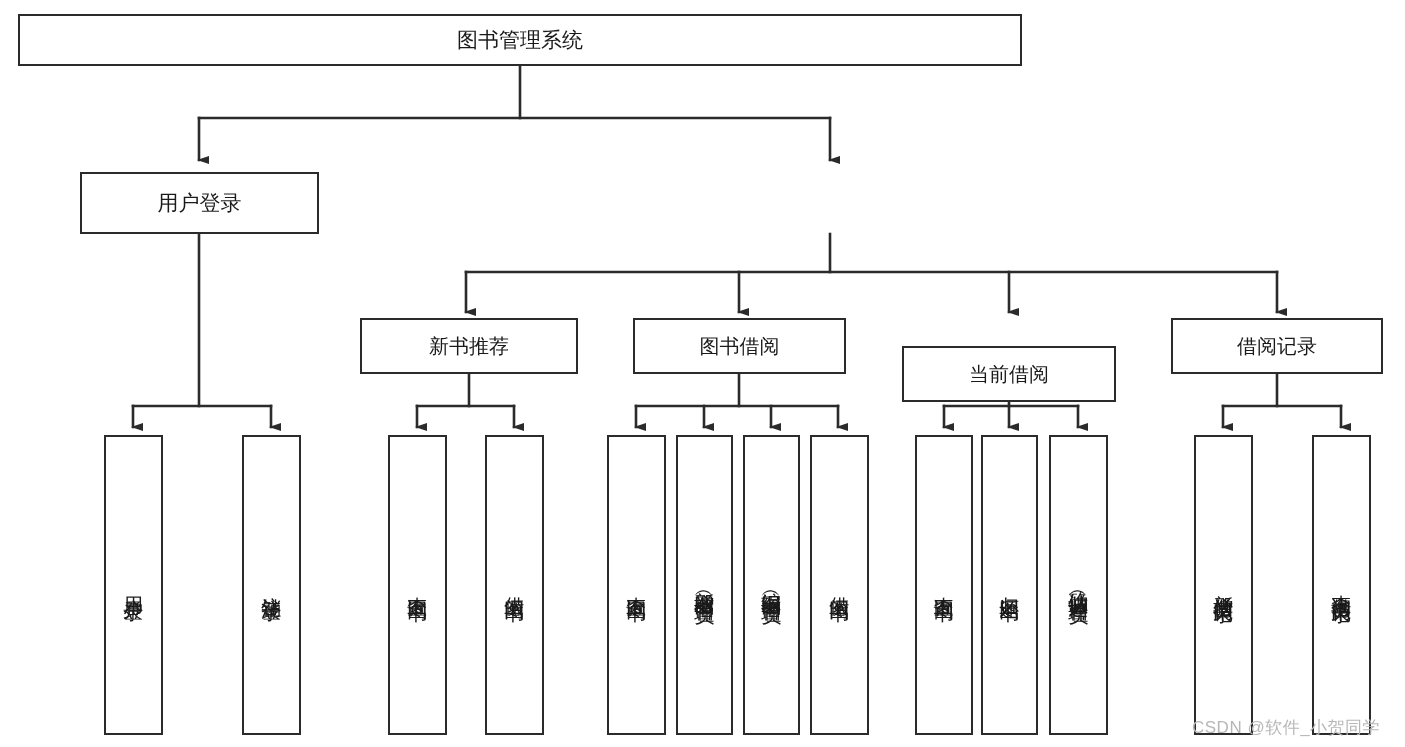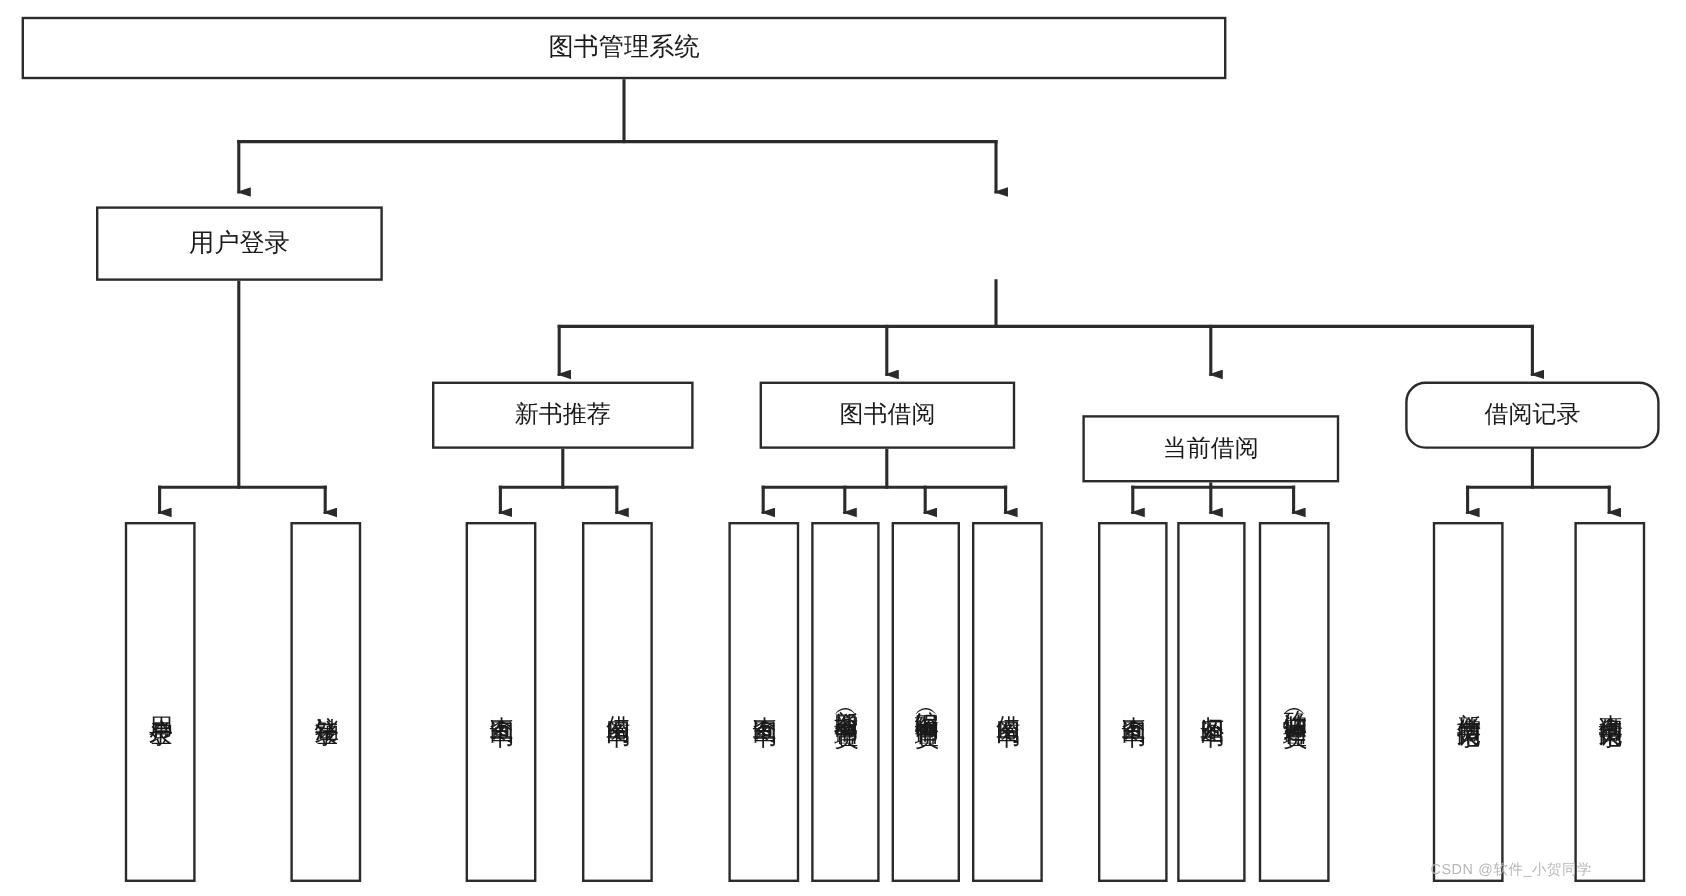--- a/index.html
+++ b/index.html
@@ -47,21 +47,21 @@
   }
   .node.leaf .label {
     writing-mode: vertical-rl;
     text-orientation: upright;
     letter-spacing: 2px;
     white-space: nowrap;
     max-height: 100%;
   }
   .watermark {
     position: absolute;
-    font-size: 12px;
+    font-size: 17px;
     color: #b7b7b7;
     white-space: nowrap;
     letter-spacing: 0.5px;
   }
 </style>
 </head>
 <body>
 
 <div id="canvas">
 
@@ -125,21 +125,21 @@
 
   <div class="node tier3" style="left:360px; top:318px; width:218px; height:56px;">
     <span class="label">新书推荐</span>
   </div>
   <div class="node tier3" style="left:633px; top:318px; width:213px; height:56px;">
     <span class="label">图书借阅</span>
   </div>
   <div class="node tier3" style="left:902px; top:318px; width:214px; height:56px;margin-top:28px;">
     <span class="label">当前借阅</span>
   </div>
-  <div class="node tier3" style="left:1171px; top:318px; width:212px; height:56px;border-radius:17px;">
+  <div class="node tier3" style="left:1171px; top:318px; width:212px; height:56px;">
     <span class="label">借阅记录</span>
   </div>
 
   <div class="node leaf" style="left:104px; top:435px; width:59px; height:300px;">
     <span class="label">用户登录</span>
   </div>
   <div class="node leaf" style="left:242px; top:435px; width:59px; height:300px;">
     <span class="label">注销登录</span>
   </div>
 

